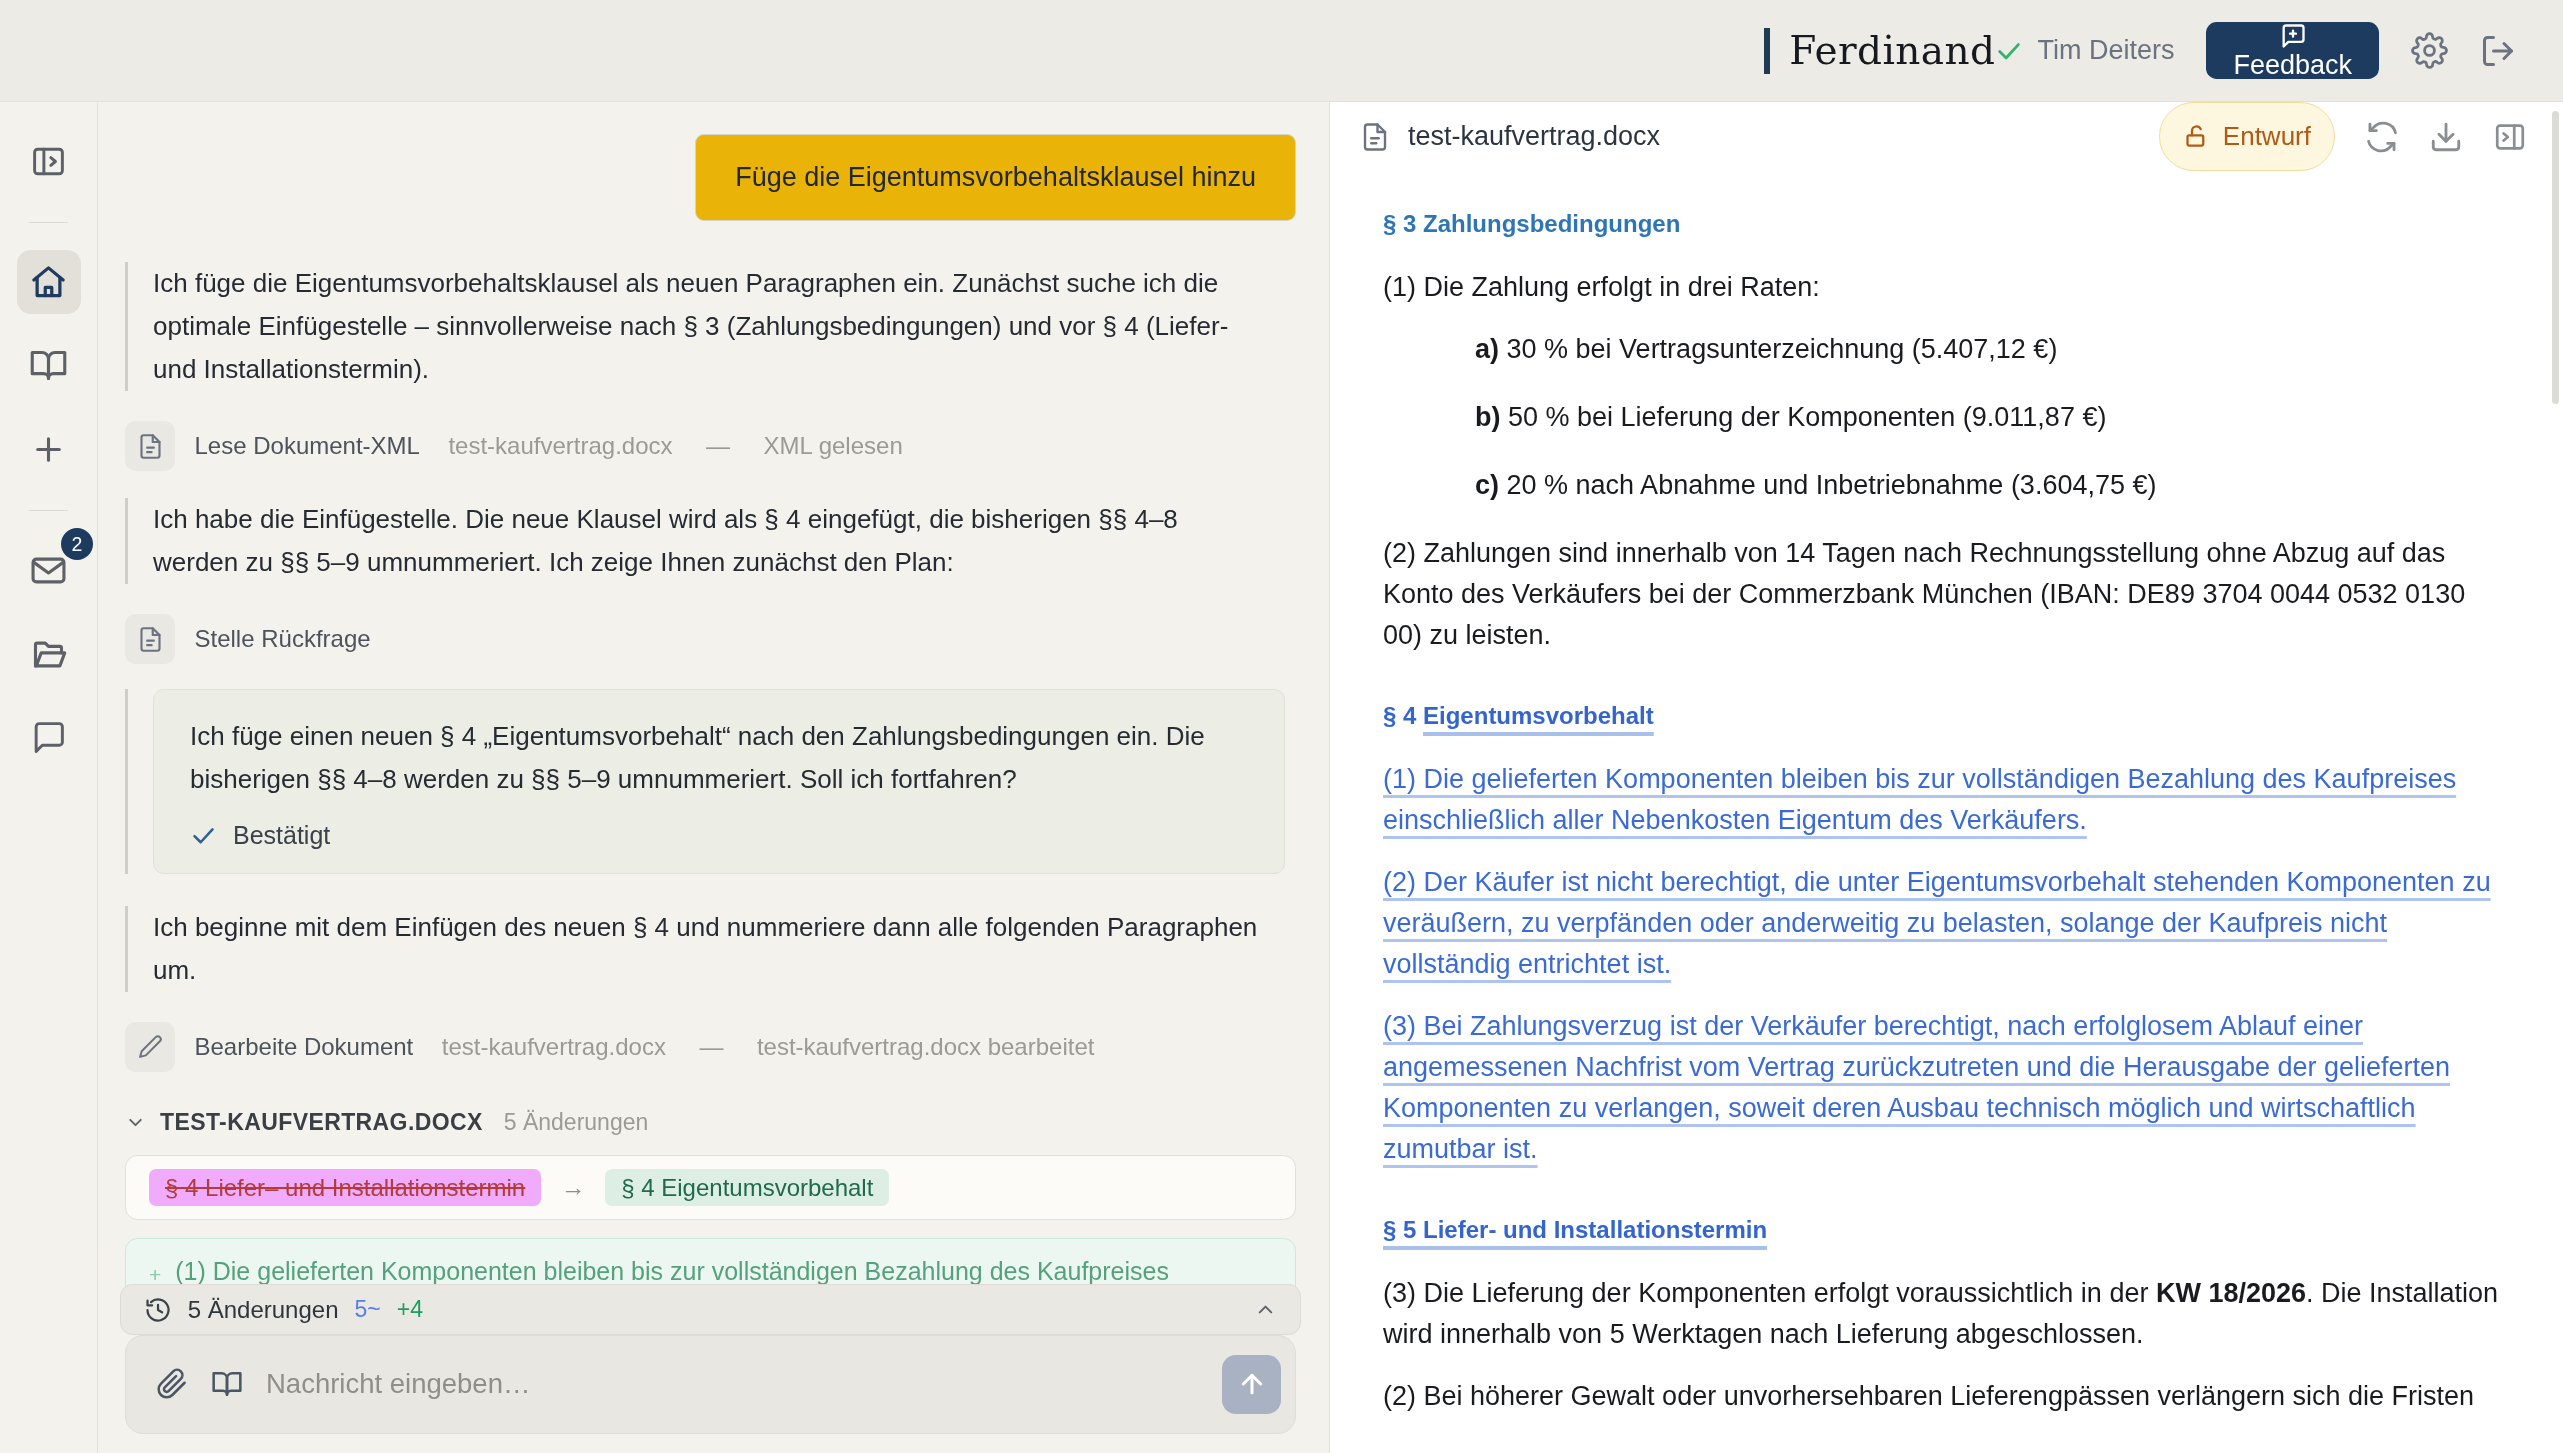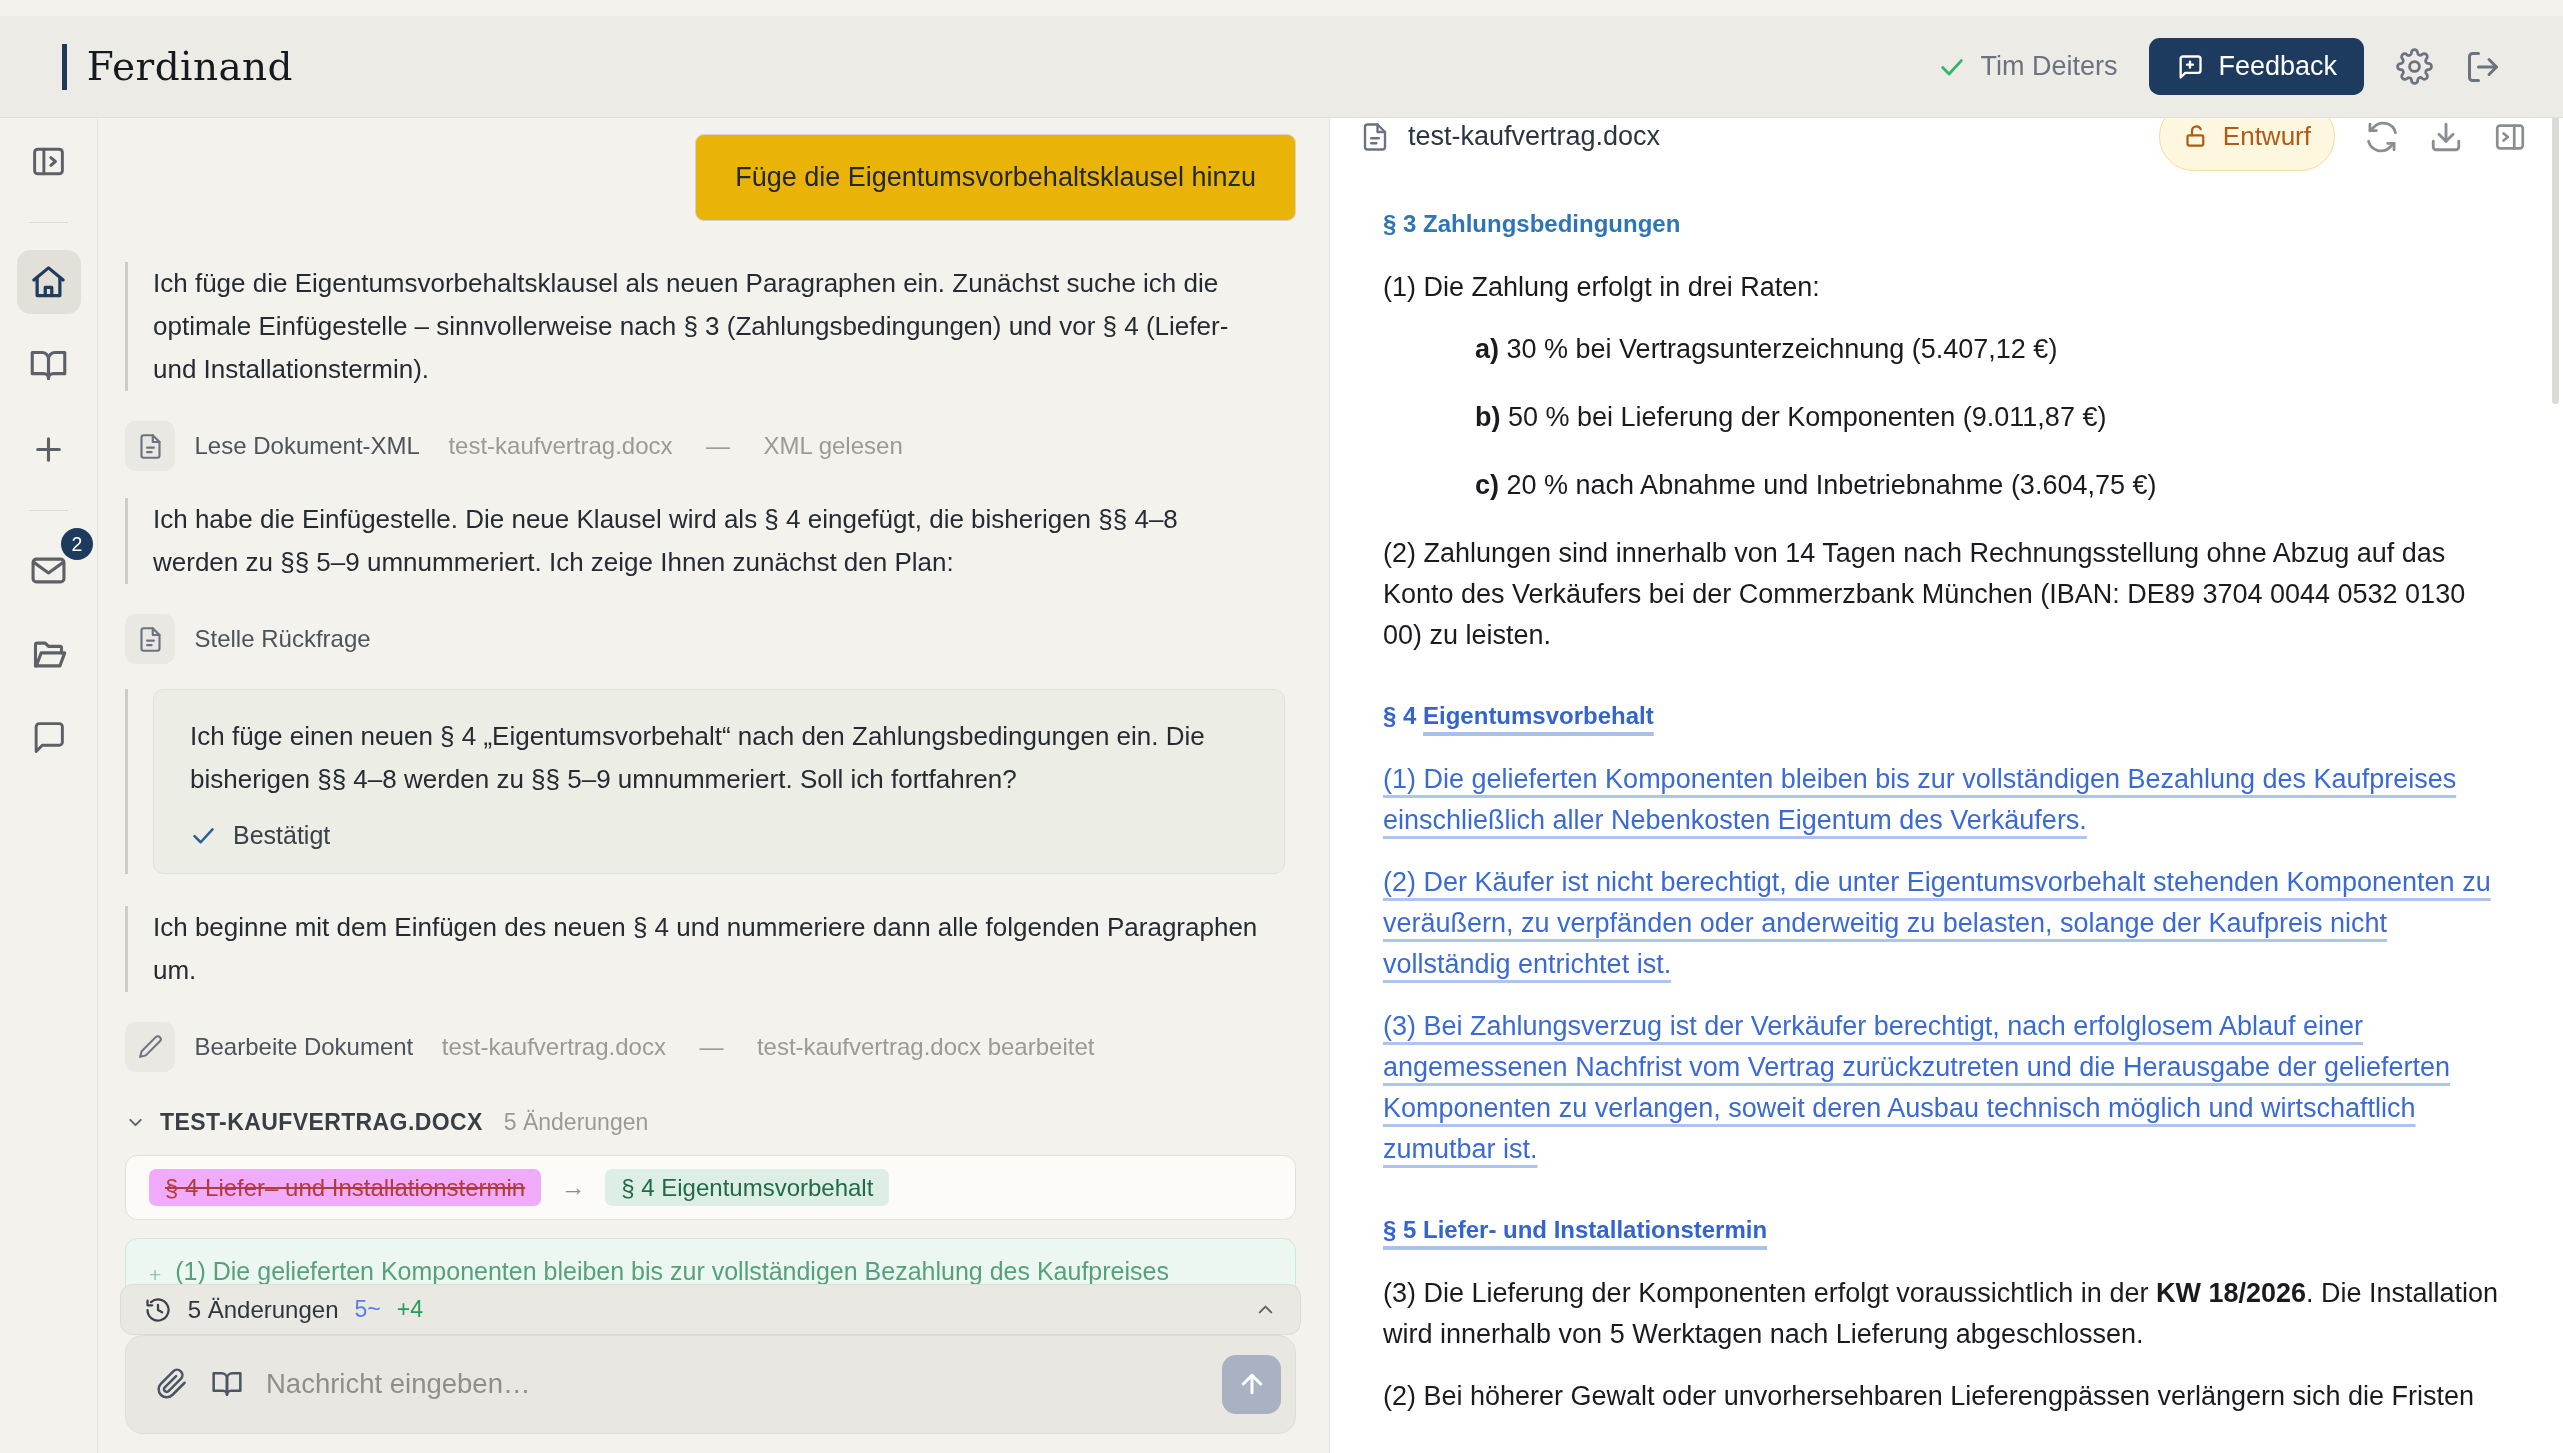--- a/index.html
+++ b/index.html
@@ -1,25 +1,25 @@
 <!DOCTYPE html>
 <html style="font-size:14px"><head>
 <meta charset="utf-8">
 <style>
   * { margin:0; padding:0; box-sizing:border-box; }
   html,body { width:2563px; height:1454px; overflow:hidden; font-family:"Liberation Sans",sans-serif; background:#f3f2ed; }
 
   
-  .app-header { position:absolute; top:0; left:0; width:2563px; height:102px; background:#ecebe6; border-bottom:0.9px solid #e2e0da; display:flex; align-items:center; justify-content:space-between; padding:0 62px; z-index:20;margin-top:16px; }
+  .app-header { position:absolute; top:0; left:0; width:2563px; height:102px; background:#ecebe6; border-bottom:0.9px solid #e2e0da; display:flex; align-items:center; justify-content:flex-end; padding:0 47px; z-index:20; }
   .brand { display:flex; align-items:center; gap:19.5px; }
   .brand-bar { width:5.3px; height:46px; background:#203a56; }
   .brand-name { font-family:"DejaVu Serif","Liberation Serif",serif; font-size:39px; color:#16191d; letter-spacing:0.4px; }
   .header-right { display:flex; align-items:center; gap:32px; }
   .user-chip { display:flex; align-items:center; gap:14px; color:#6b7280; font-size:27px; }
-  .btn-feedback { display:flex; align-items:center; gap:14px; background:#1d3a5f; color:#fff; font-size:27px; font-weight:500; border:none; border-radius:10.7px; padding:0 27px; height:57px; cursor:pointer; }
+  .btn-feedback { display:flex; align-items:center; background:#1d3a5f; color:#fff; font-size:27px; font-weight:500; border:none; border-radius:10.7px; padding:0 27px; height:57px; cursor:pointer;flex-direction:column; }
   .icon-btn { background:none; border:none; cursor:pointer; display:flex; align-items:center; color:#6b7280; }
 
   
   .sidebar { position:absolute; top:102px; left:0; width:98px; bottom:0; background:#f3f2ed; border-right:0.9px solid #e5e3dd; display:flex; flex-direction:column; align-items:center; padding-top:27px; z-index:10; }
   .side-item { width:64px; height:64px; display:flex; align-items:center; justify-content:center; border-radius:14px; color:#5d6167; cursor:pointer; position:relative; margin-bottom:19.5px; background:transparent; border:none; }
   .side-item.active { background:#e2e0d9; color:#1f3c5f; }
   .side-divider { width:39px; height:0.9px; background:#dddbd4; margin:9px 0 28px 0; }
   .side-badge { position:absolute; top:-10.7px; right:-12.4px; min-width:32px; height:32px; border-radius:16px; background:#1d3a5f; color:#fff; font-size:19.5px; display:flex; align-items:center; justify-content:center; padding:0 7px; }
 
   

